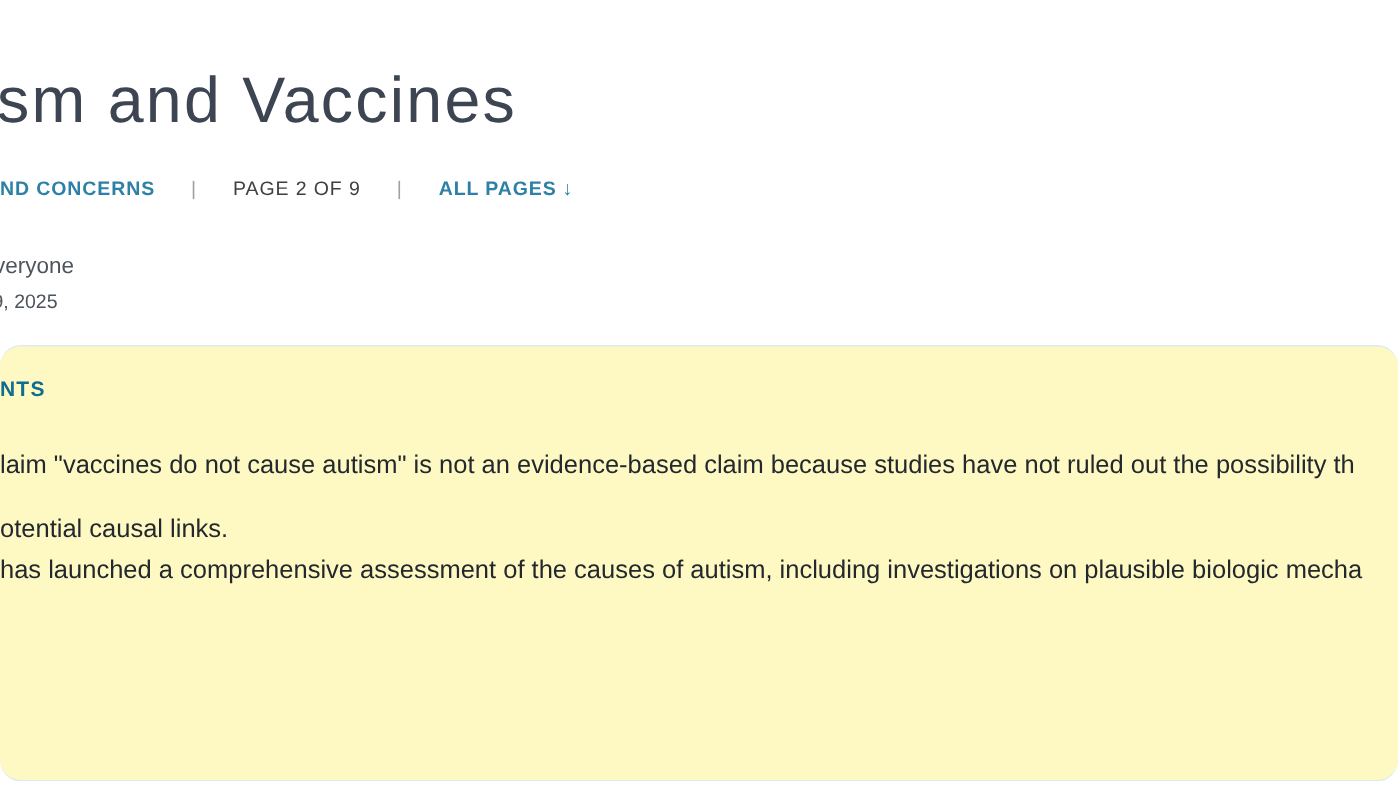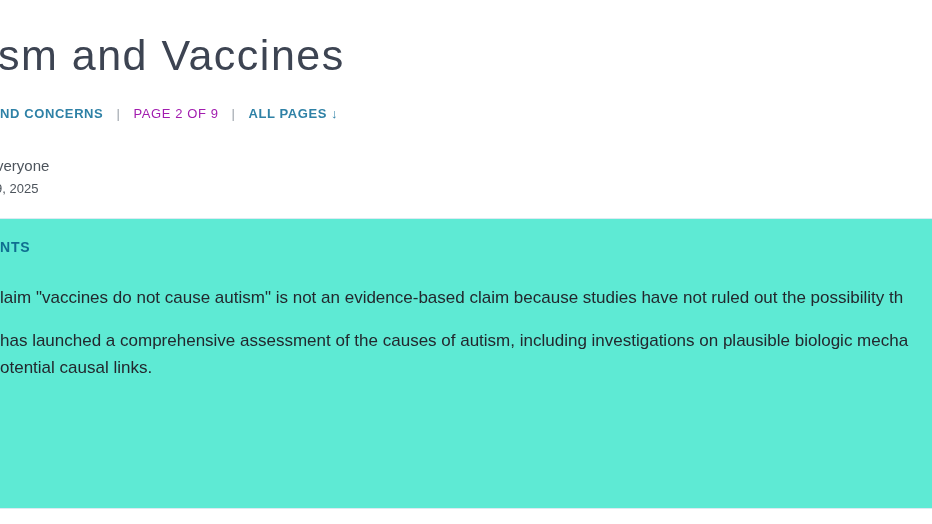--- a/index.html
+++ b/index.html
@@ -10,20 +10,21 @@
   body {
     width: 932px;
     height: 524px;
     overflow: hidden;
     position: relative;
     font-family: "Liberation Sans", sans-serif;
   }
   .page {
     position: absolute;
     inset: 0;
+    margin-top: 12px;
   }
   
   .page-title {
     position: absolute;
     top: 30px;
     left: -2px;
     margin: 0;
     font-size: 43px;
     font-weight: 500;
     letter-spacing: 1.5px;
@@ -31,37 +32,37 @@
     white-space: nowrap;
     line-height: 1.2;
   }
   
   .nav-row {
     position: absolute;
     top: 106px;
     left: 0;
     display: flex;
     align-items: center;
-    gap: 13px;
+    gap: 24px;
     font-size: 13px;
     letter-spacing: 0.6px;
     white-space: nowrap;
   }
   .nav-link {
     color: #2e81a6;
     font-weight: 700;
     text-decoration: none;
     cursor: pointer;
   }
   .nav-sep {
     color: #9aa1a9;
     font-weight: 400;
   }
   .nav-static {
-    color: #a21caf;
+    color: #404040;
     font-weight: 500;
   }
   .nav-arrow {
     display: inline-block;
     margin-left: 4px;
     font-weight: 400;
   }
   
   .meta {
     position: absolute;
@@ -82,26 +83,27 @@
     margin-left: -5px;
     white-space: nowrap;
   }
   
   .panel {
     position: absolute;
     top: 218px;
     left: 0;
     right: 0;
     height: 268px;
-    background: #5eead4;
+    background: #fef9c3;
     border-top: 1px solid #dceaf2;
     border-bottom: 1px solid #dceaf2;
     padding: 21px 0 0 0;
     box-sizing: content-box;
     overflow: hidden;
+    border-radius: 14px;
   }
   .panel-heading {
     margin: 0;
     font-size: 14px;
     font-weight: 700;
     letter-spacing: 0.8px;
     color: #0f6e90;
     line-height: 14px;
     white-space: nowrap;
   }
@@ -141,18 +143,18 @@
 
   <section class="panel">
     <h2 class="panel-heading">NTS</h2>
 
     <div class="para first">
       <div class="line">laim "vaccines do not cause autism" is not an evidence-based claim because studies have not ruled out the possibility th</div>
     </div>
 
 
     <div class="para">
+      <div class="line">otential causal links.</div>
       <div class="line">has launched a comprehensive assessment of the causes of autism, including investigations on plausible biologic mecha</div>
-      <div class="line">otential causal links.</div>
     </div>
   </section>
 
 </div>
 
 </body></html>

